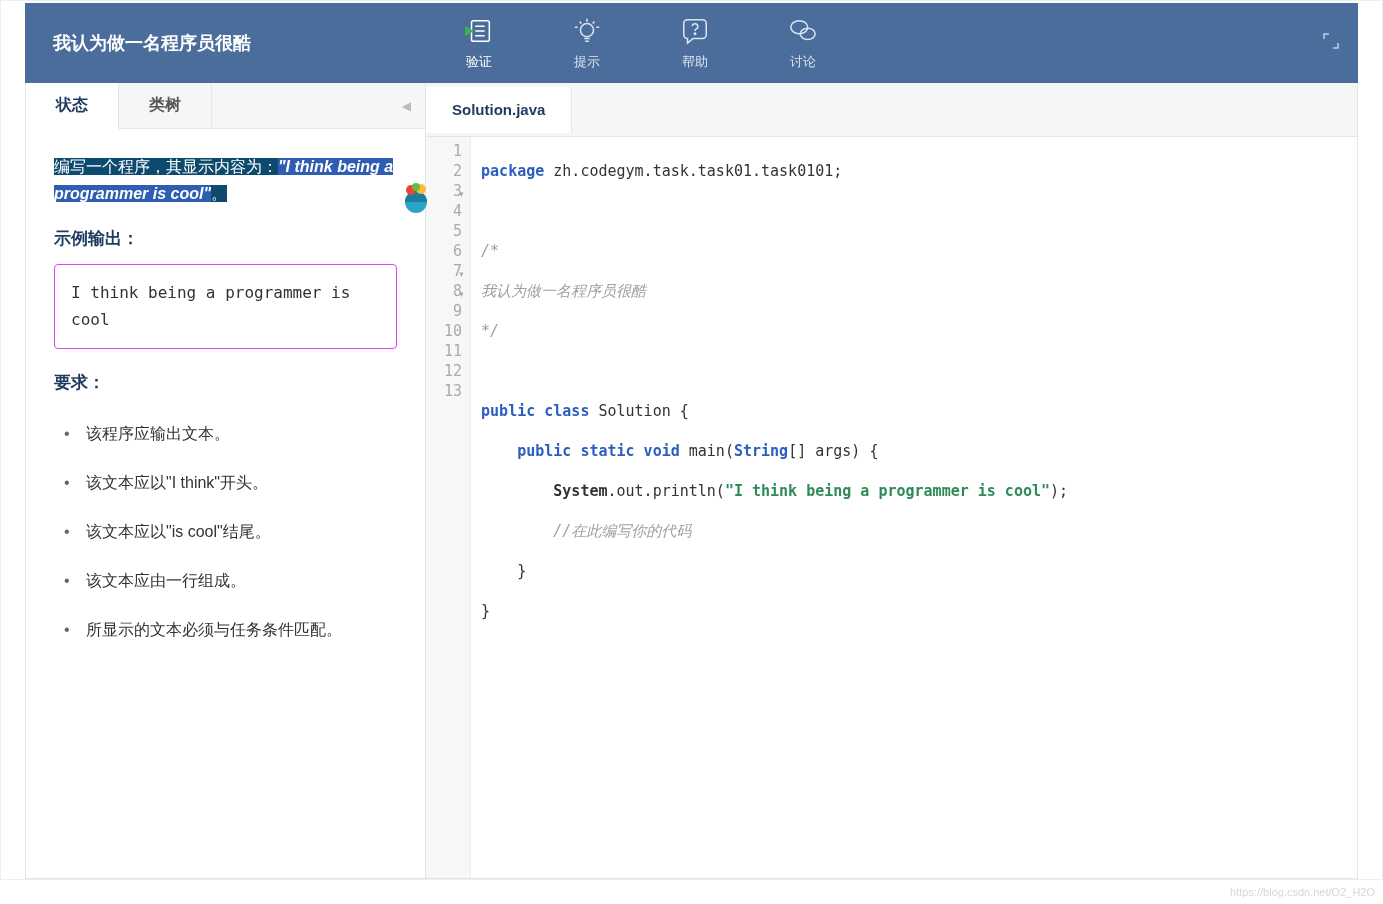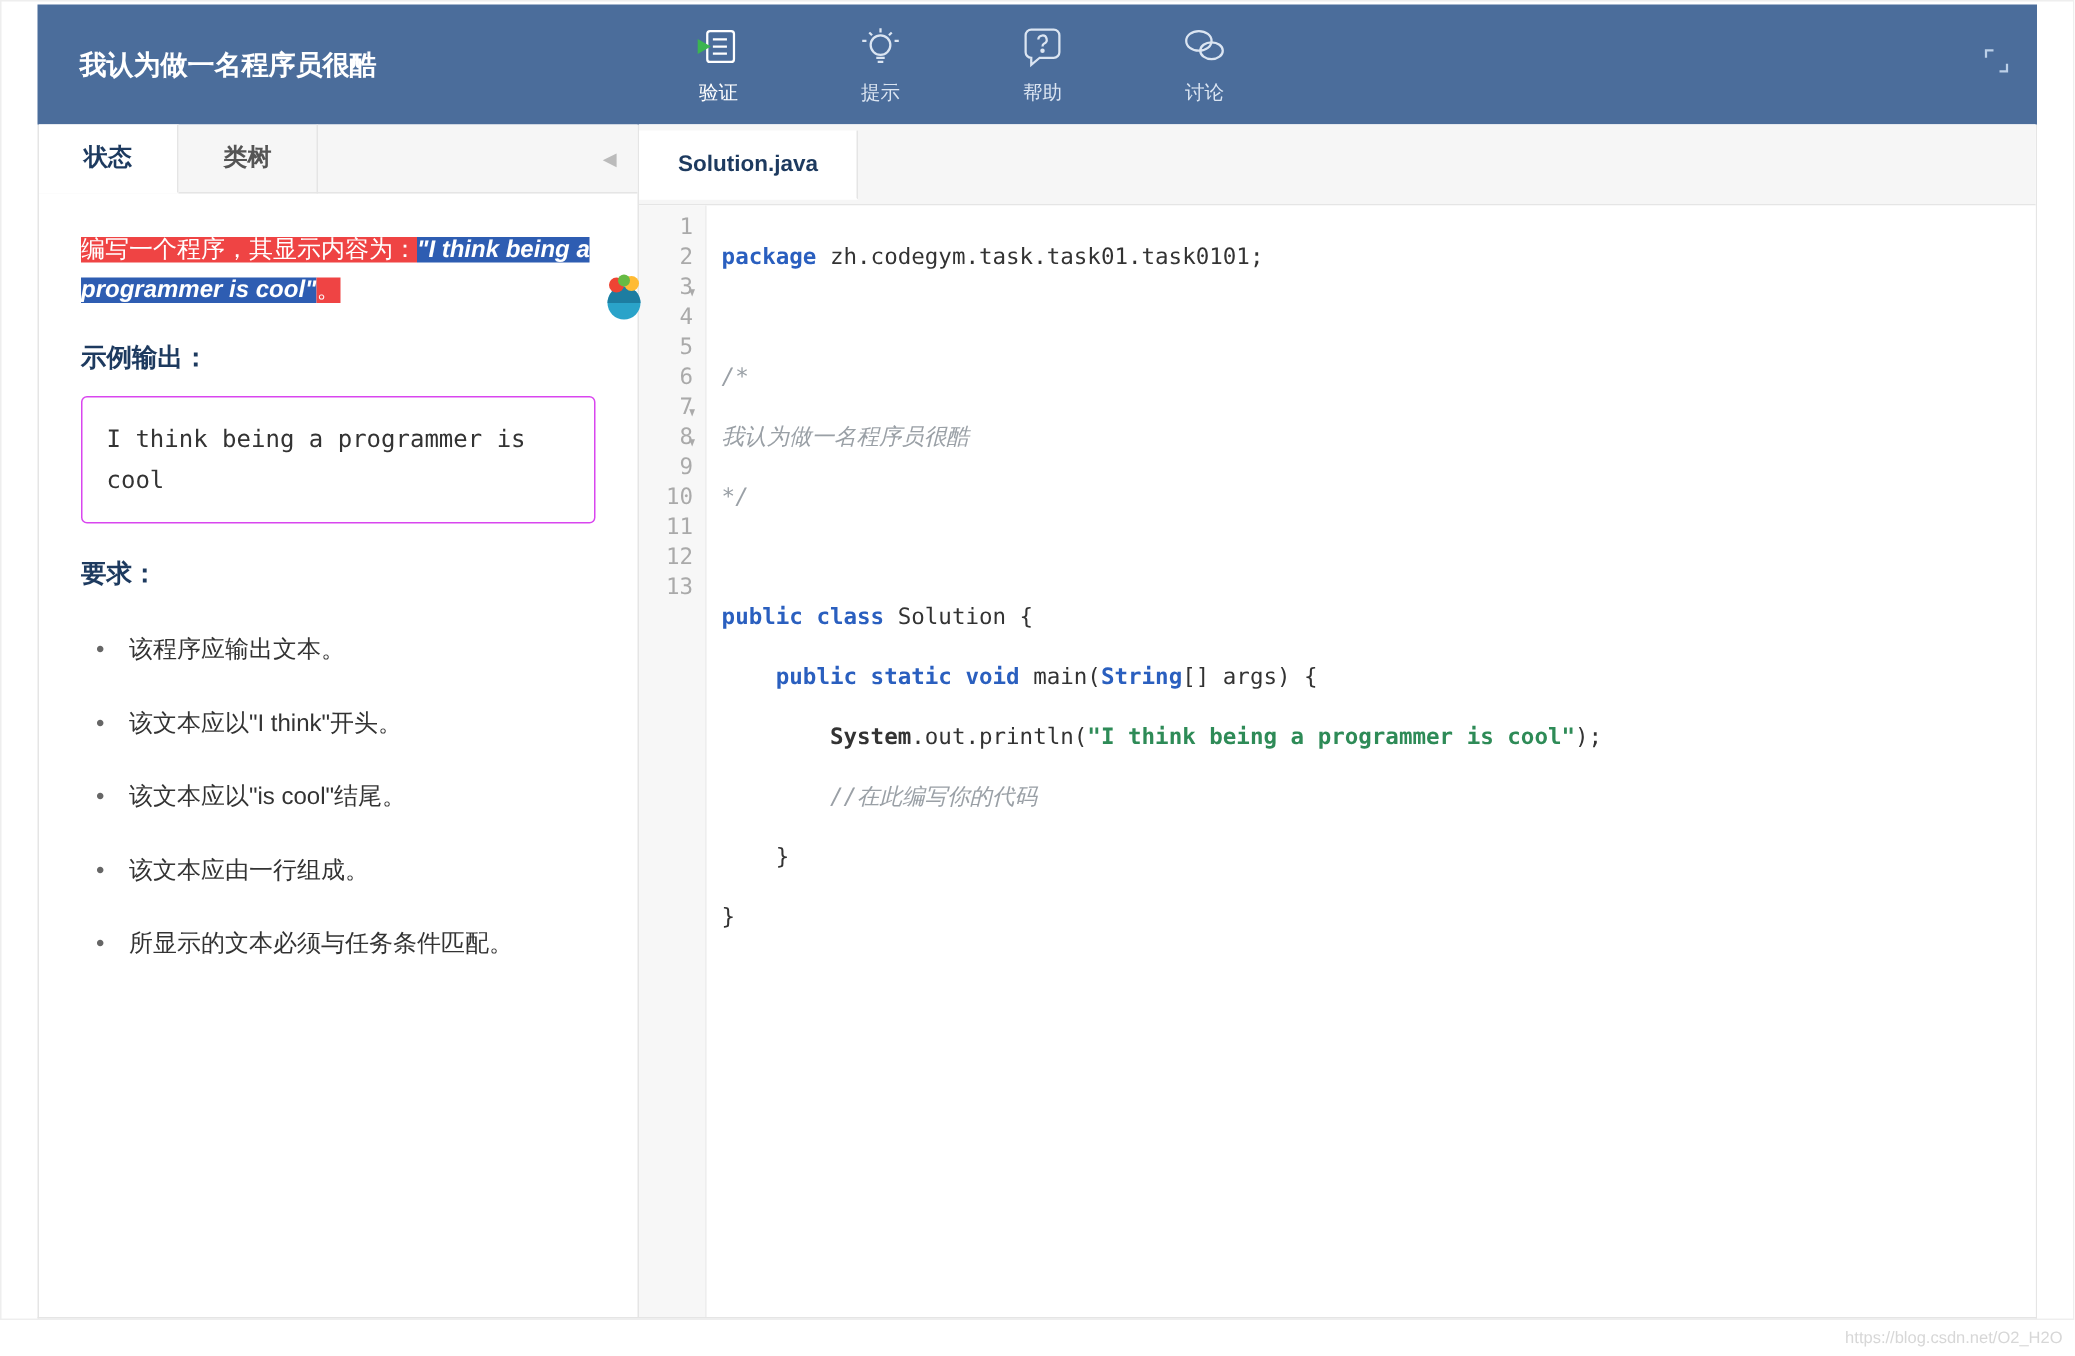--- a/index.html
+++ b/index.html
@@ -25,21 +25,21 @@
 
   
   .left-tabs { display: flex; align-items: center; background: #f6f6f6; border-bottom: 1px solid #e5e5e5; height: 46px; position: relative; }
   .left-tab { padding: 0 30px; height: 46px; display: flex; align-items: center; font-size: 16px; color: #555; cursor: pointer; border-right: 1px solid #e5e5e5; font-weight: bold; }
   .left-tab.active { background: #fff; color: #1d3a5f; border-bottom: 1px solid #fff; margin-bottom: -1px; }
   .collapse-icon { position: absolute; right: 14px; color: #bbb; font-size: 12px; cursor: pointer; }
 
   
   .task-desc { padding: 24px 28px; color: #1d3a5f; font-size: 16px; line-height: 1.7; overflow: auto; flex: 1; }
   .task-intro { margin-bottom: 18px; }
-  .task-intro .hl { background: #ef4444; color: #fff; }
+  .task-intro .hl { background: #0c4a6e; color: #fff; }
   .task-intro .quoted { font-style: italic; font-weight: bold; background: #2e5db2; color: #fff; }
   .sec-title { font-weight: bold; color: #1d3a5f; margin: 14px 0 10px; font-size: 17px; }
   .example-box { border: 1px solid #d946ef; border-radius: 4px; padding: 14px 16px; font-family: Consolas, Menlo, monospace; font-size: 16px; color: #333; margin-bottom: 20px; }
   .req-list { list-style: none; padding: 0; margin: 10px 0 14px 10px; }
   .req-list li { position: relative; padding-left: 22px; margin: 22px 0; color: #333; font-size: 16px; }
   .req-list li::before { content: "•"; position: absolute; left: 0; color: #666; }
 
   
   .file-tabs { background: #f6f6f6; border-bottom: 1px solid #e5e5e5; height: 54px; display: flex; align-items: center; }
   .file-tab { padding: 0 26px; height: 46px; display: flex; align-items: center; font-size: 15px; font-weight: bold; color: #1d3a5f; background: #fff; border-right: 1px solid #e5e5e5; cursor: pointer; border-bottom: 1px solid #fff; margin-bottom: -1px; }

